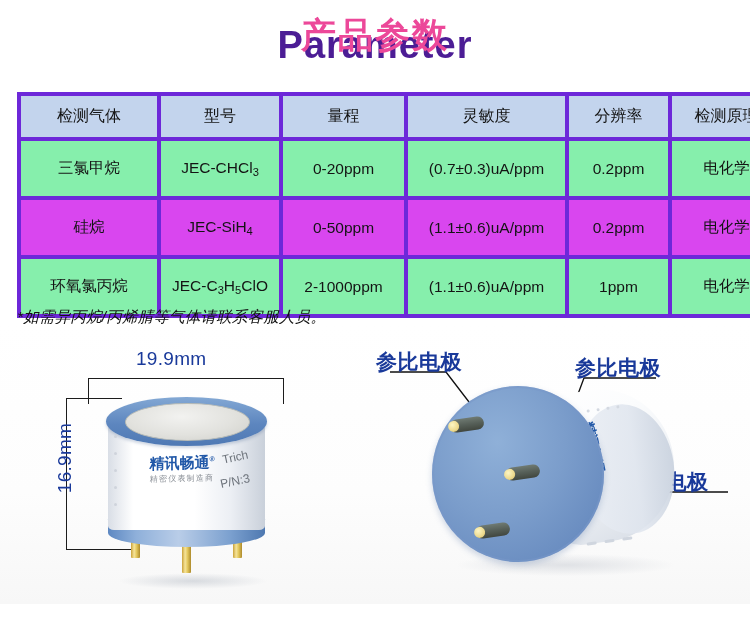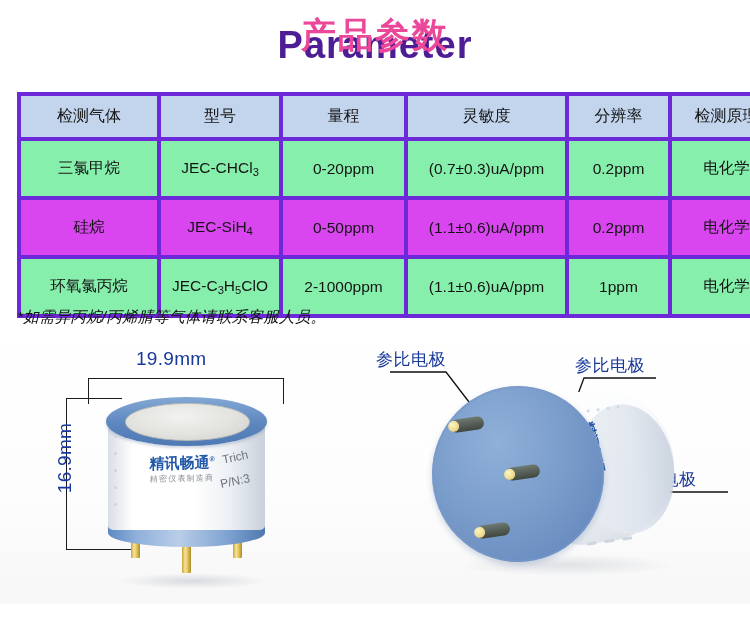--- a/index.html
+++ b/index.html
@@ -205,23 +205,23 @@
   .sl-shadow {
     position: absolute; left: 18px; top: 186px; width: 150px; height: 16px;
     background: radial-gradient(ellipse at 50% 50%, rgba(140,150,165,.30) 0%, rgba(255,255,255,0) 70%);
   }
 
   
   .right-fig { position: absolute; left: 368px; top: 10px; width: 382px; height: 265px; }
 
   .elabel {
     position: absolute;
-    font-size: 17px;
+    font-size: 21px;
     color: #19399a;
-    font-weight: normal;
+    font-weight: bold;
     letter-spacing: 0.5px;
     white-space: nowrap;
   }
   .elabel.ref  { left: 8px;   top: 14px; }
   .elabel.work { left: 207px; top: 20px; }
   .elabel.ctr  { left: 276px; top: 134px; }
 
   .leader { position: absolute; overflow: visible; pointer-events: none; }
 
   .sensor-r { position: absolute; left: 60px; top: 48px; width: 260px; height: 200px; }

